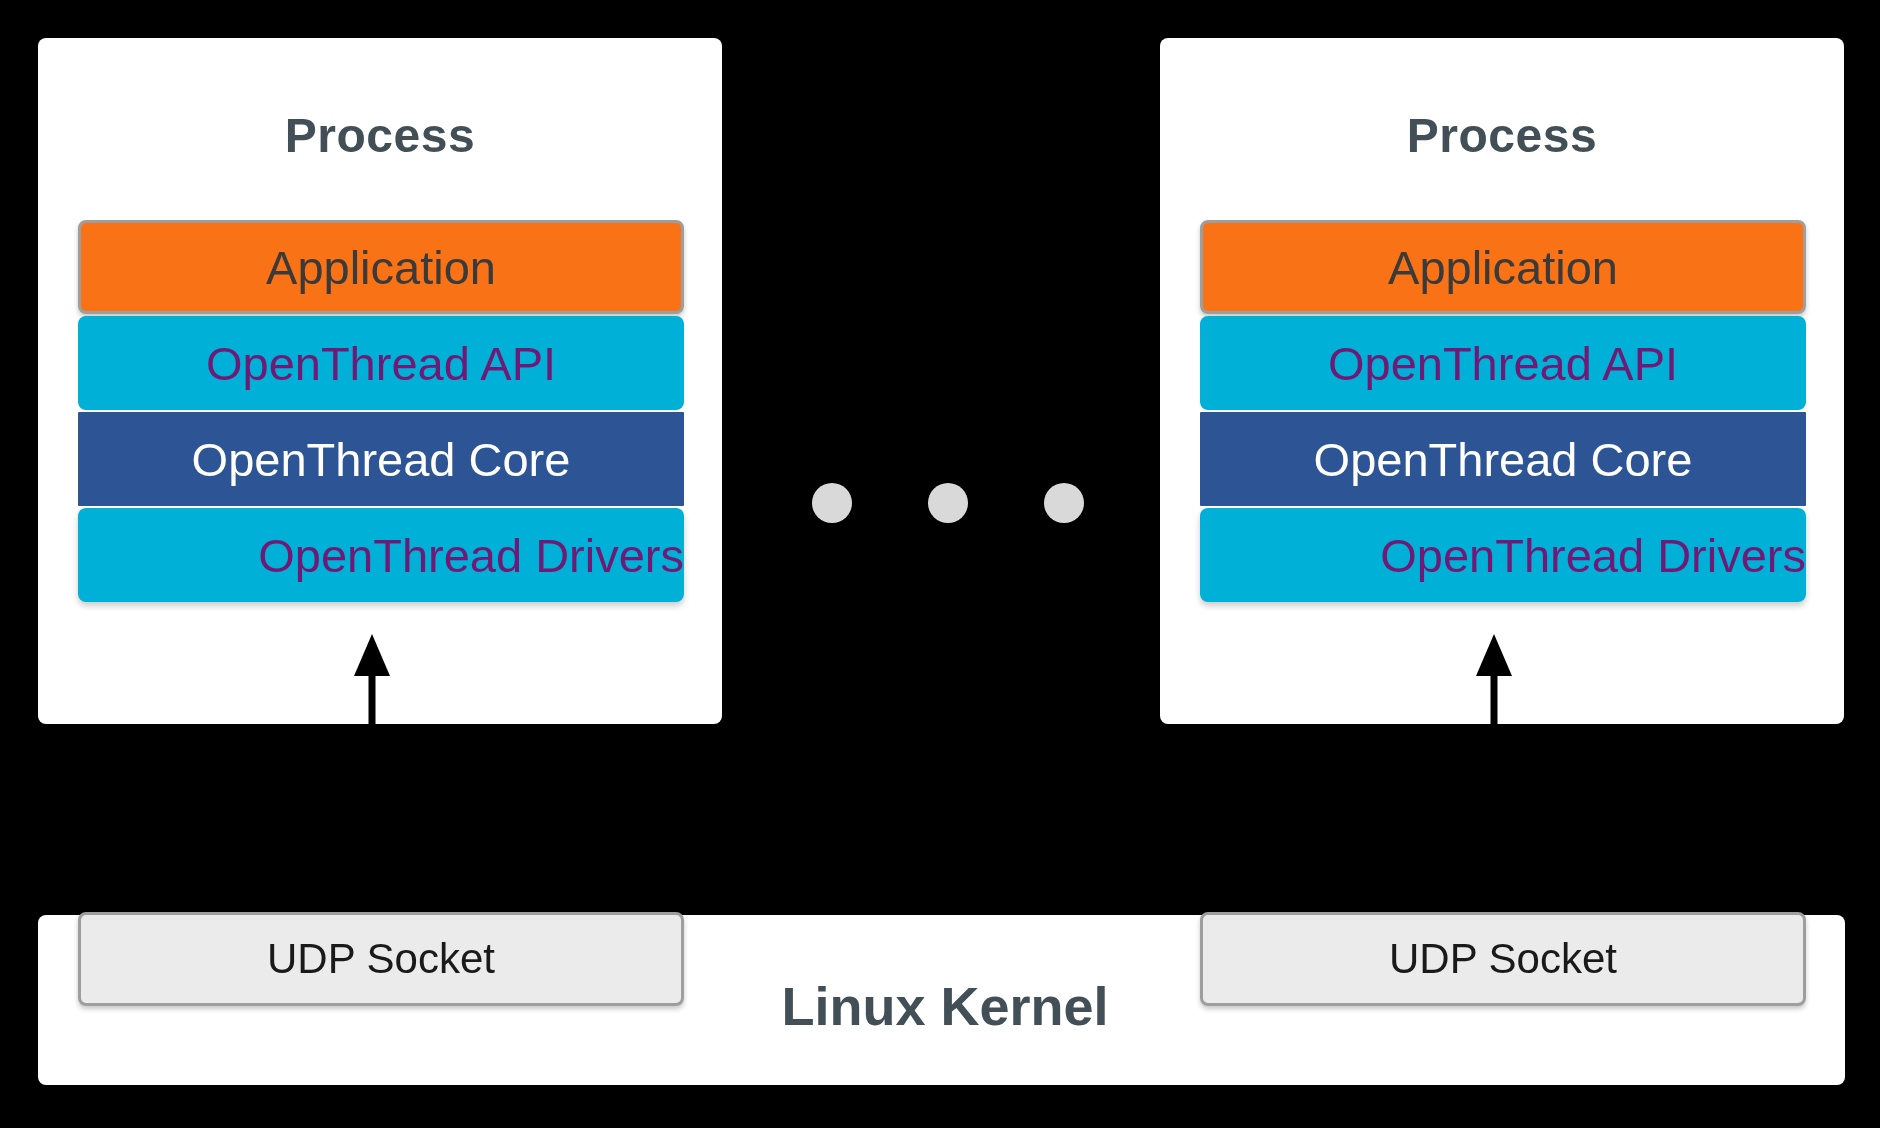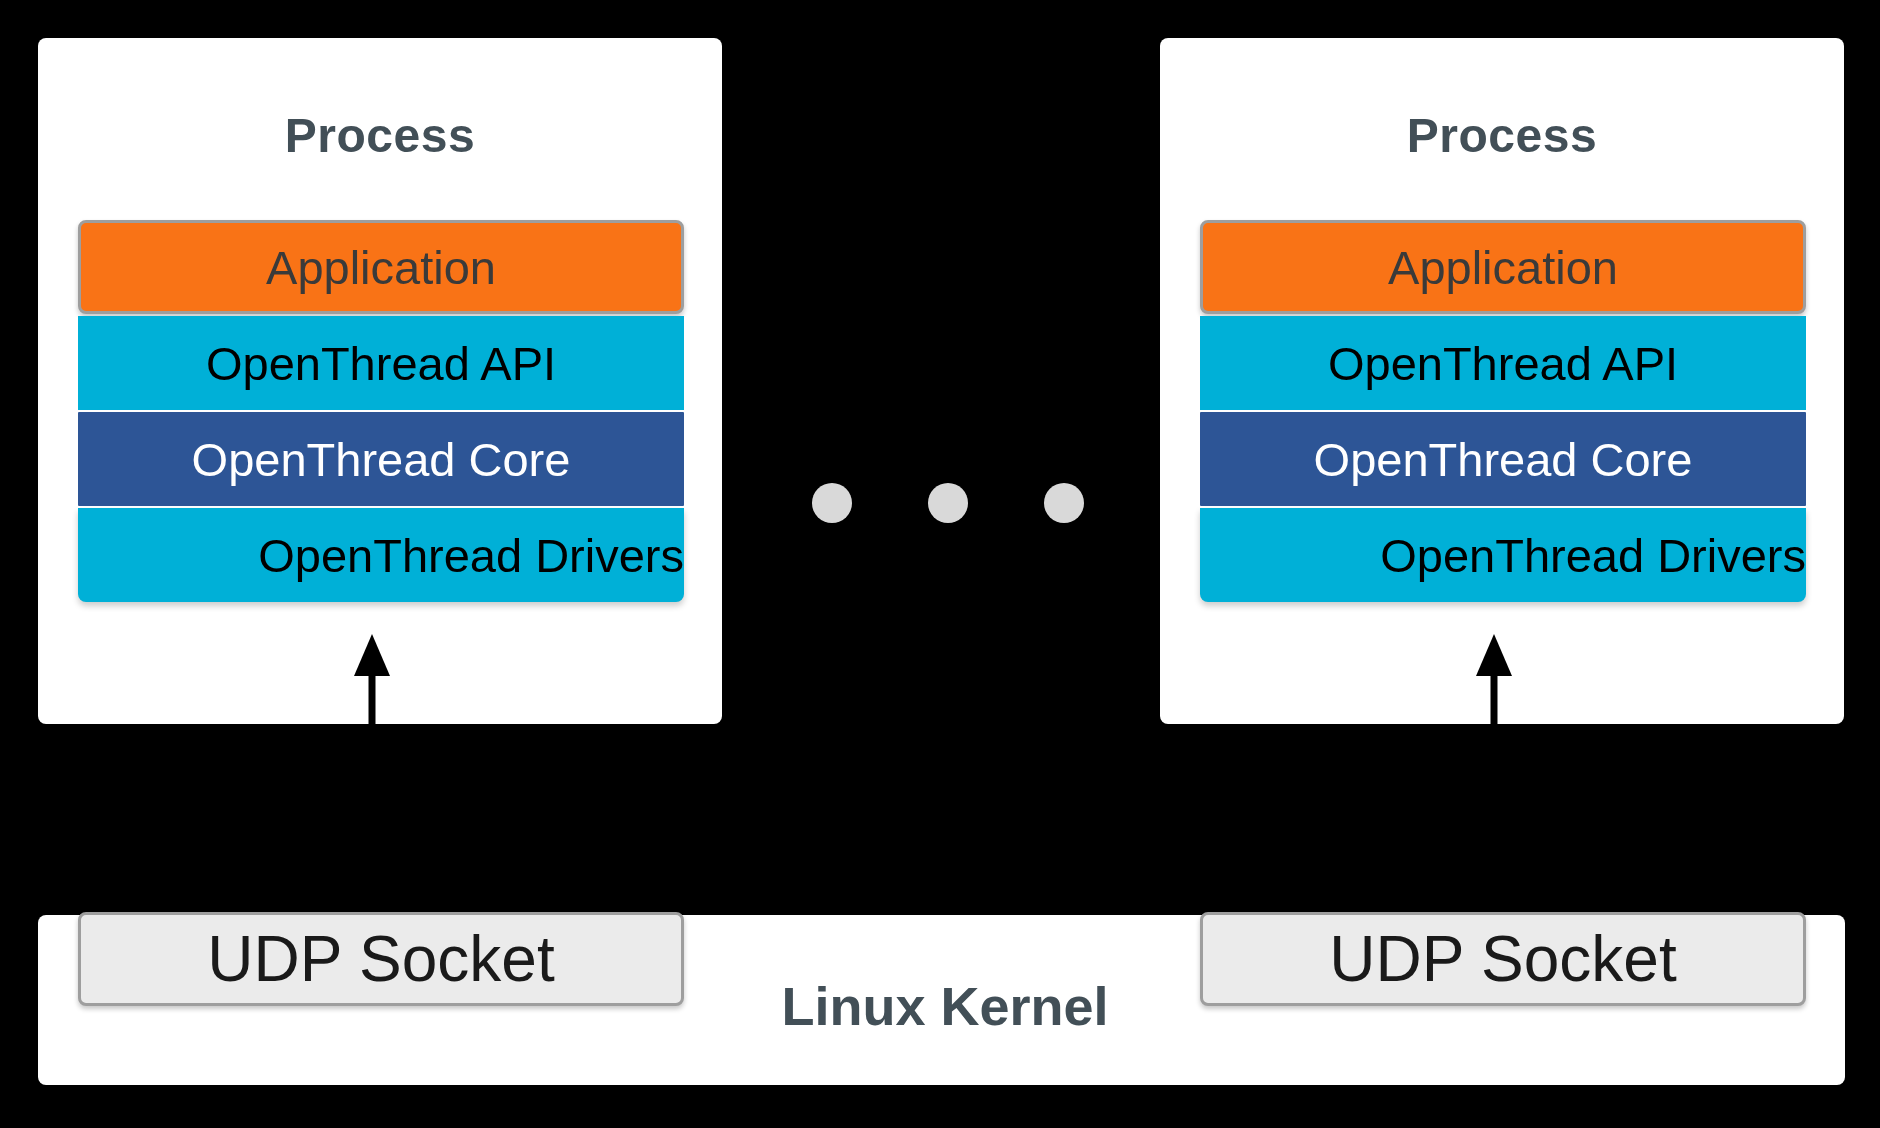--- a/index.html
+++ b/index.html
@@ -47,23 +47,23 @@
   .layer-app {
     background: #f97316;
     border: 3px solid #9e9e9e;
     border-radius: 8px;
     color: #3a3a3a;
     font-size: 47px;
     box-shadow: 0 3px 5px rgba(0,0,0,0.22);
   }
   .layer-api, .layer-drivers {
     background: #00b0d7;
-    color: #000000;
+    color: #701a75;
     font-size: 47px;
-    border-radius: 0;
+    border-radius: 8px;
   }
   .layer-core {
     background: #2d5596;
     color: #ffffff;
     font-size: 47px;
     border-radius: 1px;
   }
   .layer-drivers {
     box-shadow: 0 4px 6px rgba(0,0,0,0.20);
     border-bottom-left-radius: 8px;
@@ -103,21 +103,21 @@
   .socket-box {
     position: absolute;
     display: flex;
     align-items: center;
     justify-content: center;
     box-sizing: border-box;
     background: #ebebeb;
     border: 3px solid #9e9e9e;
     border-radius: 8px;
     color: #1a1a1a;
-    font-size: 64px;
+    font-size: 42px;
     white-space: nowrap;
     box-shadow: 0 3px 5px rgba(0,0,0,0.22);
   }
 </style>
 </head>
 <body>
 
 <div id="canvas">
 
   <div class="process-box" style="left:38px; top:38px; width:684px; height:686px;"></div>

